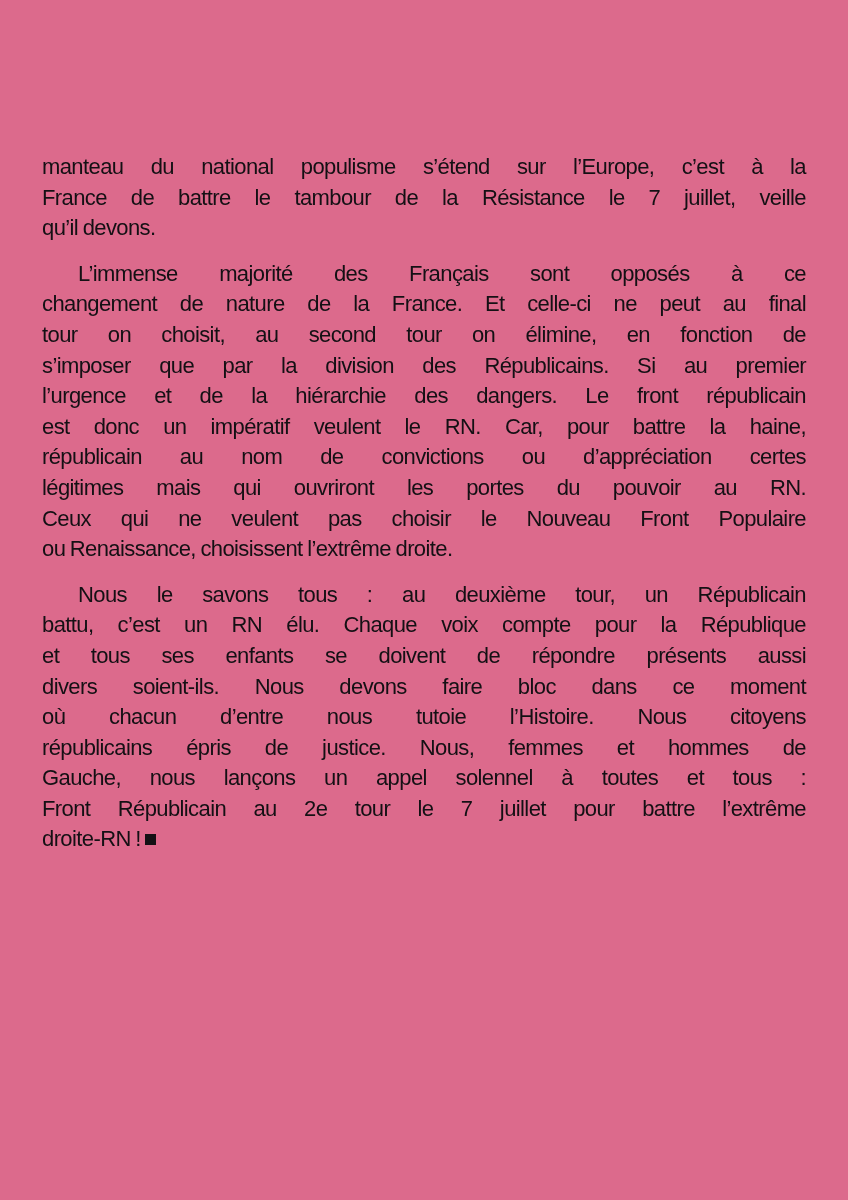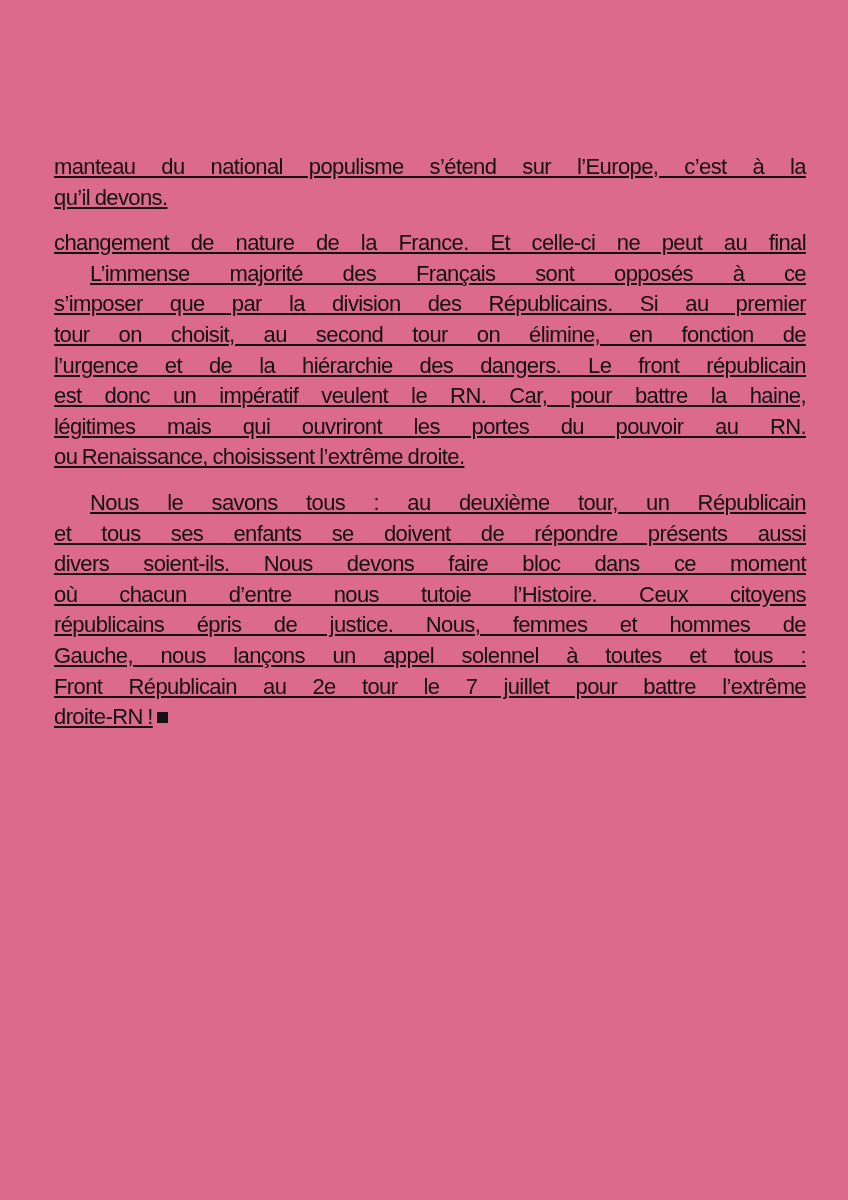--- a/index.html
+++ b/index.html
@@ -18,22 +18,21 @@
       left: 42px;
       top: 152px;
       width: 764px;
       font-family: "Liberation Sans", sans-serif;
       color: #141014;
       font-size: 22px;
       letter-spacing: -0.6px;
       word-spacing: -1px;
     }
     .para {
-      margin: 0 0 15px 12px;
-      text-decoration: underline;
+      margin: 0 0 15px 0;
     }
     .line {
       display: block;
       height: 30.6px;
       line-height: 30.6px;
       text-align: justify;
       text-align-last: justify;
       white-space: nowrap;
       overflow: visible;
     }
@@ -52,38 +51,42 @@
       vertical-align: 1px;
     }
   </style>
 </head>
 <body>
 
 <div class="page">
 
   <p class="para">
     <span class="line">manteau du national populisme s’étend sur l’Europe, c’est à la</span>
+    <span class="line">France de battre le tambour de la Résistance le 7 juillet, veille</span>
     <span class="line last">qu’il devons.</span>
   </p>
 
   <p class="para">
+    <span class="line indent">L’immense majorité des Français sont opposés à ce</span>
     <span class="line">changement de nature de la France. Et celle-ci ne peut au final</span>
-    <span class="line indent">L’immense majorité des Français sont opposés à ce</span>
+    <span class="line">tour on choisit, au second tour on élimine, en fonction de</span>
     <span class="line">s’imposer que par la division des Républicains. Si au premier</span>
-    <span class="line">tour on choisit, au second tour on élimine, en fonction de</span>
     <span class="line">l’urgence et de la hiérarchie des dangers. Le front républicain</span>
     <span class="line">est donc un impératif veulent le RN. Car, pour battre la haine,</span>
+    <span class="line">républicain au nom de convictions ou d’appréciation certes</span>
     <span class="line">légitimes mais qui ouvriront les portes du pouvoir au RN.</span>
+    <span class="line">Ceux qui ne veulent pas choisir le Nouveau Front Populaire</span>
     <span class="line last">ou Renaissance, choisissent l’extrême droite.</span>
   </p>
 
   <p class="para">
     <span class="line indent">Nous le savons tous : au deuxième tour, un Républicain</span>
+    <span class="line">battu, c’est un RN élu. Chaque voix compte pour la République</span>
     <span class="line">et tous ses enfants se doivent de répondre présents aussi</span>
     <span class="line">divers soient-ils. Nous devons faire bloc dans ce moment</span>
-    <span class="line">où chacun d’entre nous tutoie l’Histoire. Ceux citoyens</span>
+    <span class="line">où chacun d’entre nous tutoie l’Histoire. Nous citoyens</span>
     <span class="line">républicains épris de justice. Nous, femmes et hommes de</span>
     <span class="line">Gauche, nous lançons un appel solennel à toutes et tous :</span>
     <span class="line">Front Républicain au 2e tour le 7 juillet pour battre l’extrême</span>
     <span class="line last"><span>droite-RN !</span><span class="end-mark"></span></span>
   </p>
 
 </div>
 
 </body></html>

